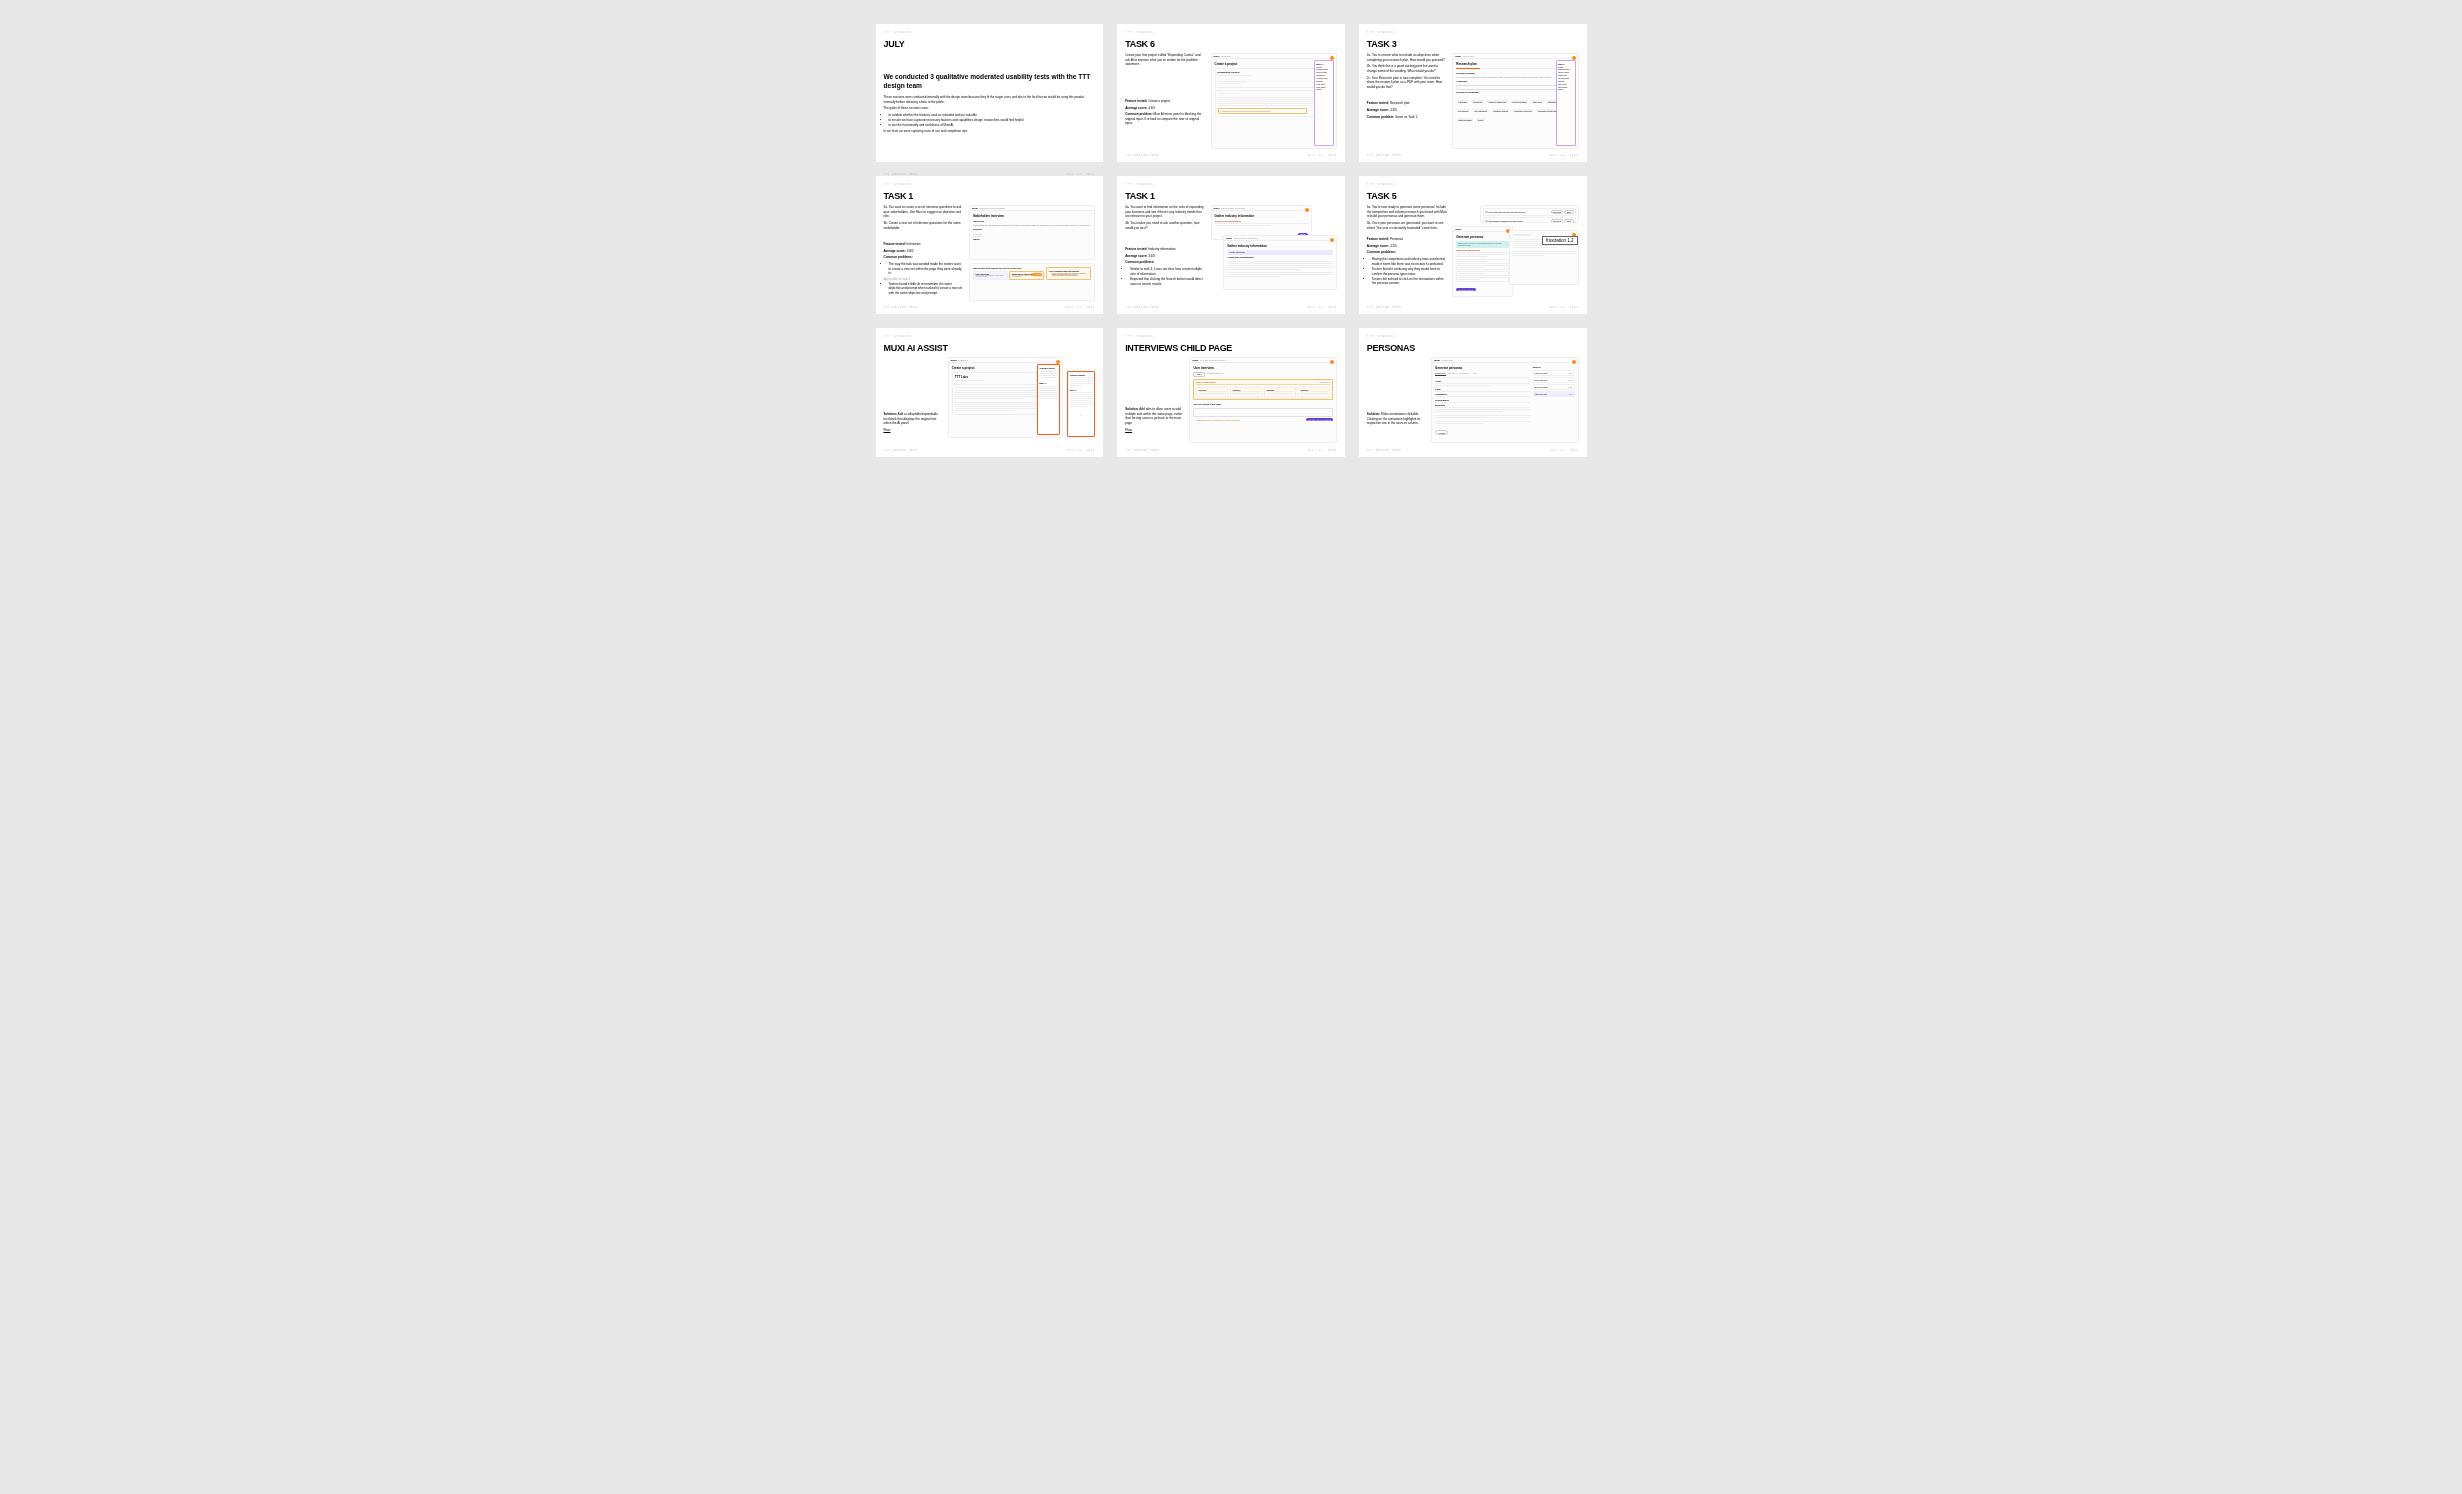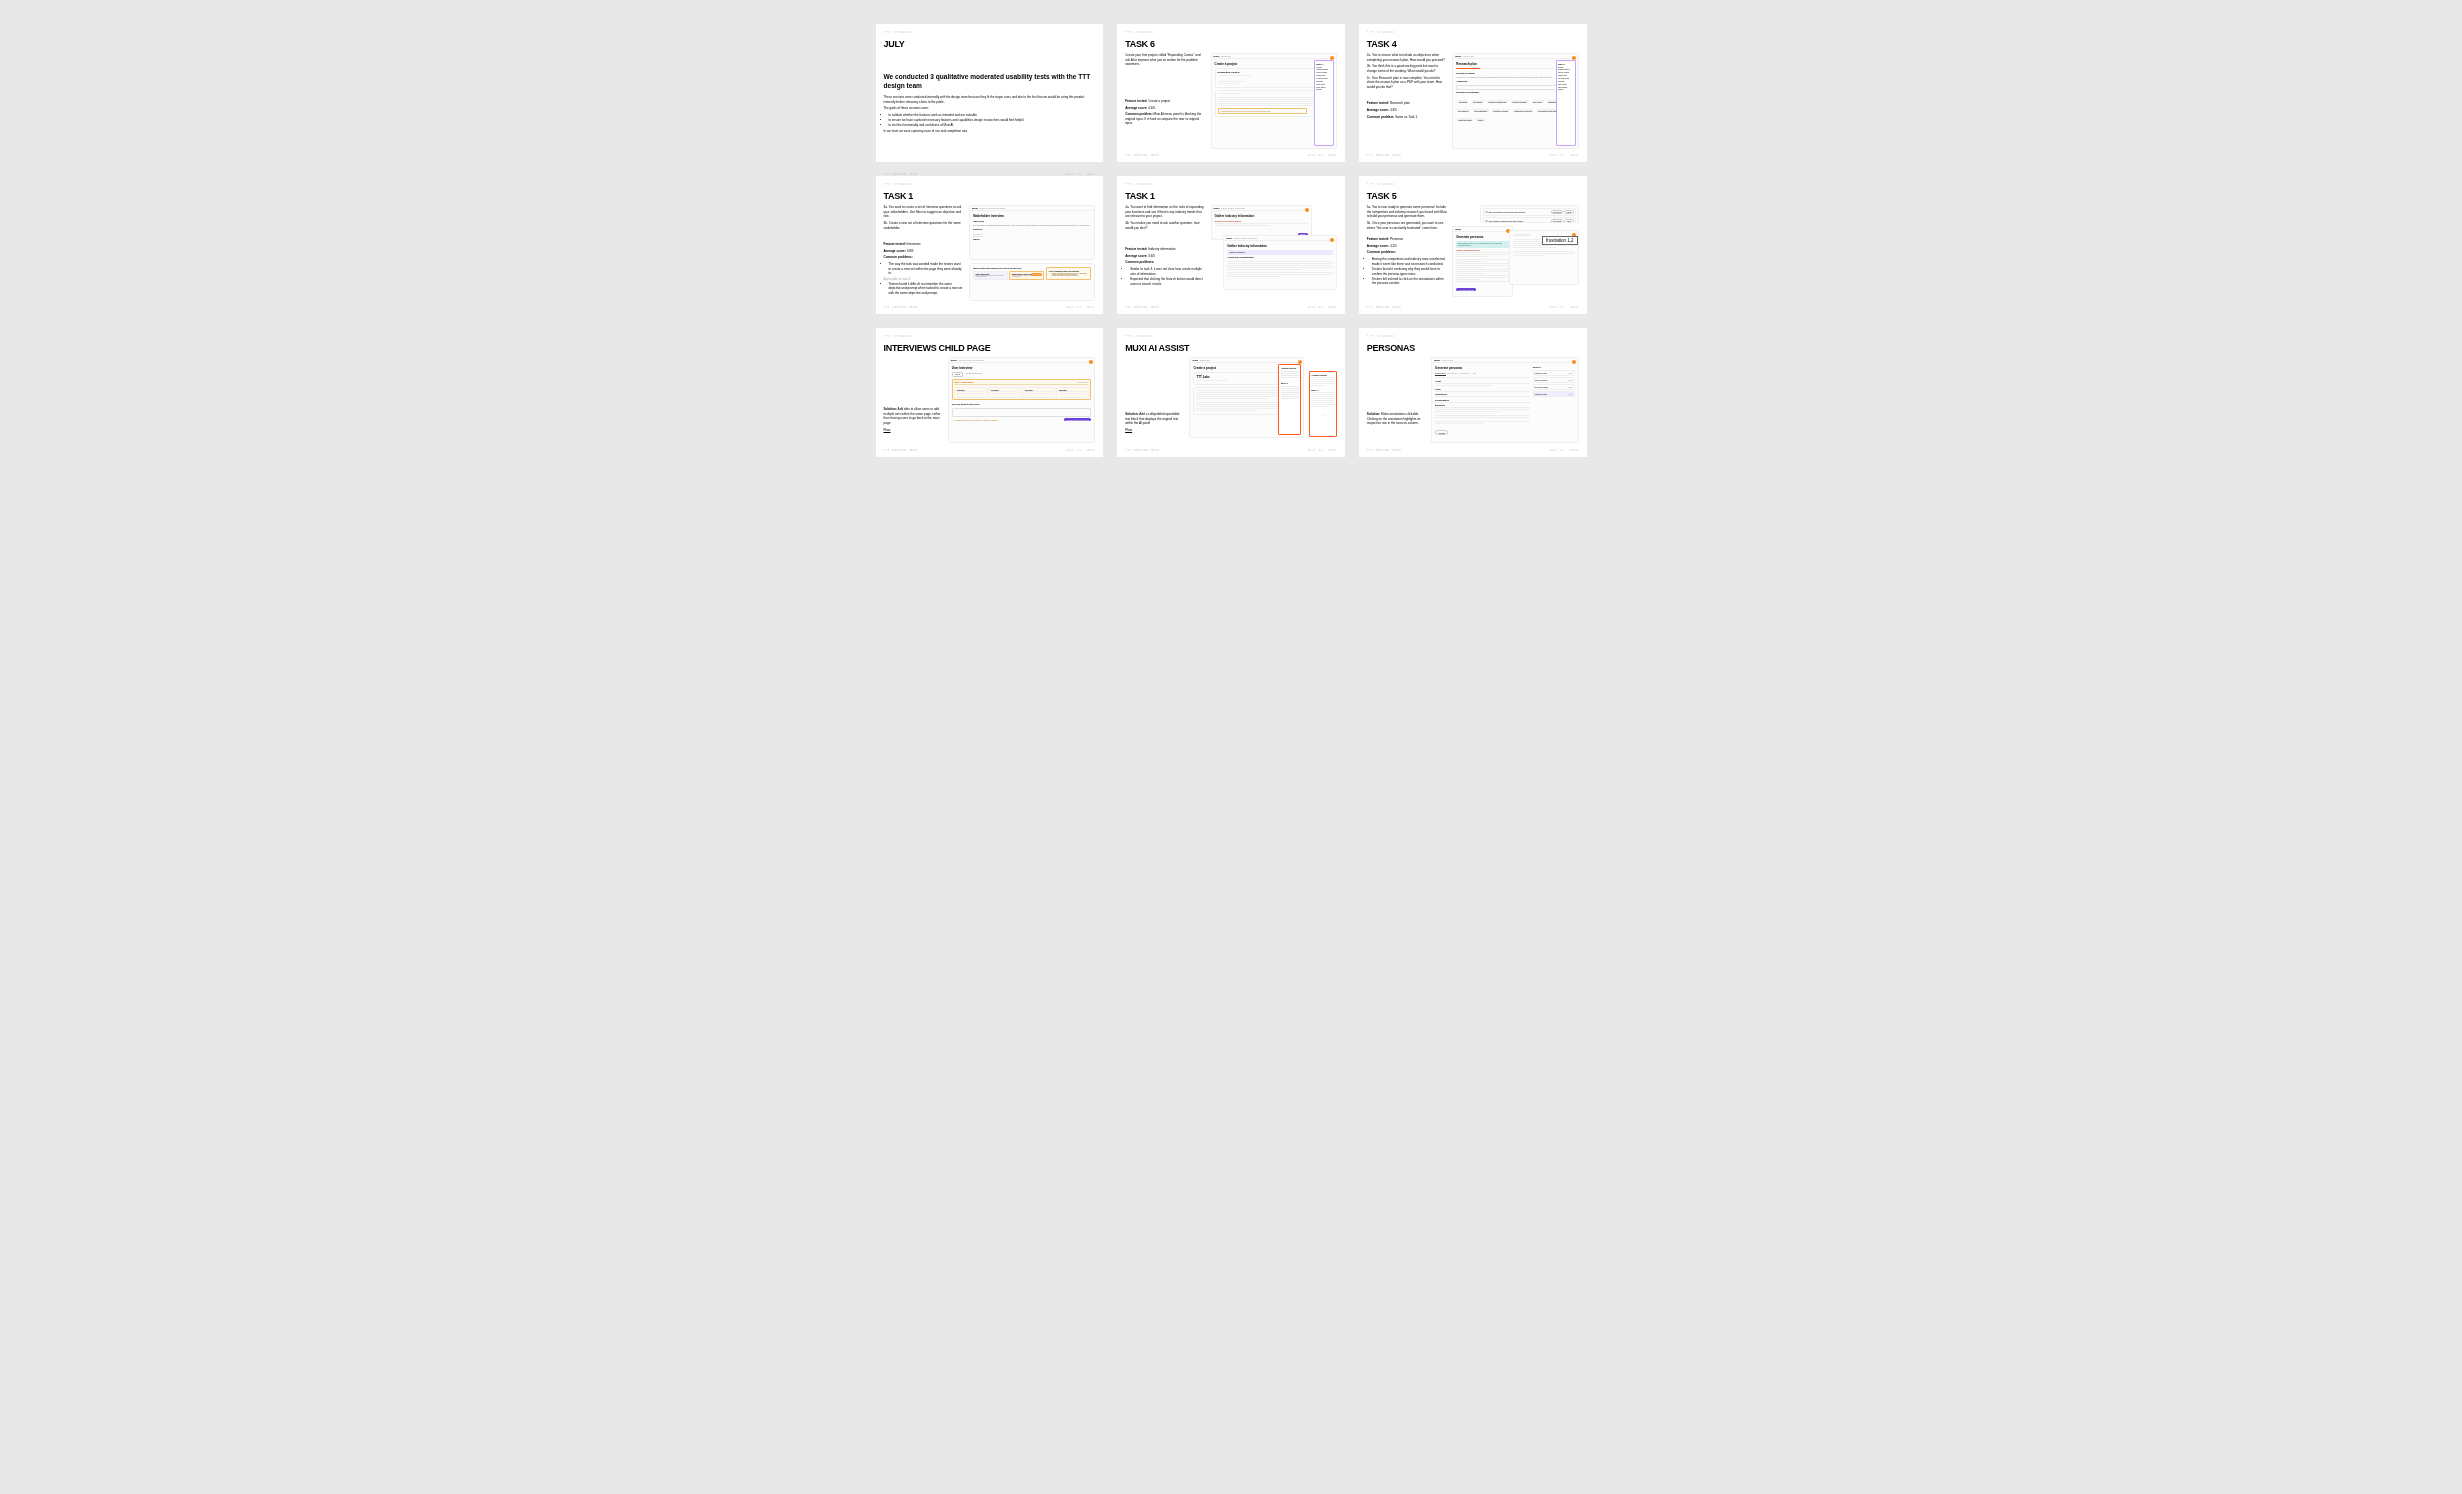--- a/index.html
+++ b/index.html
@@ -205,21 +205,21 @@
       </div>
     </div>
     <div class="footer">
         <span>TTT DESIGN TEAM</span>
         <span>JULY 11, 2024</span>
       </div>
   </div>
 
   <div class="card">
     <div class="studio-label">TTT STUDIOS</div>
-    <div class="card-title">TASK 4</div>
+    <div class="card-title">TASK 3</div>
     <div class="content-row">
       <div class="text-col">
         <p>2a. You're unsure what to include as objectives when completing your research plan. How would you proceed?</p>
         <p>2b. You think this is a good starting point but want to change some of the wording. What would you do?</p>
         <p>2c. Your Research plan is now complete. You need to share the research plan as a PDF with your team. How would you do that?</p>
         <div style="height:10px"></div>
         <p class="metric"><strong>Feature tested:</strong> <span>Research plan</span></p>
         <p class="metric"><strong>Average score:</strong> <span>4.3/5</span></p>
         <p class="metric"><strong>Common problem:</strong> <span>Same as Task 1.</span></p>
       </div>
@@ -485,20 +485,100 @@
                 <div class="mock-para"></div>
               <div class="mock-para"></div>
                 <div class="mock-para" style="width:70%"></div>
               <div style="height:2px"></div>
               <div class="mock-para"></div>
                 <div class="mock-para"></div>
                 <div class="mock-para" style="width:50%"></div>
             </div>
           </div>
           <div class="frustration-box" style="right:1px;top:10px;">frustration 1,2</div>
+        </div>
+      </div>
+    </div>
+    <div class="footer">
+        <span>TTT DESIGN TEAM</span>
+        <span>JULY 11, 2024</span>
+      </div>
+  </div>
+
+  <div class="card">
+    <div class="studio-label">TTT STUDIOS</div>
+    <div class="card-title">MUXI AI ASSIST</div>
+    <div class="content-row">
+      <div class="text-col" style="flex:0 0 28%;">
+        <div style="height:55px"></div>
+        <p><strong>Solution:</strong> <span>Add a collapsible/expandable text block that displays the original text within the AI panel</span></p>
+        <div class="flow-link">Flow</div>
+      </div>
+      <div class="thumb-col" style="position:relative;">
+        <div class="thumb" style="height:81px;width:78%;">
+          <div class="badge-orange"></div>
+          <div class="mock-header">
+            <span class="mock-logo">muxi</span>
+            <span class="mock-crumb">Dashboard</span>
+          </div>
+          <div class="mock-body">
+            <div class="mock-title">Create a project</div>
+            <div style="border:0.5px solid #eee;border-radius:1px;padding:2px;margin-bottom:2px;">
+              <div style="font-size:3px;font-weight:600;">TTT Labs</div>
+              <div class="mock-para" style="width:30%;margin-top:1.5px;"></div>
+            </div>
+            <div style="border:0.5px solid #eee;border-radius:1px;padding:2px;">
+              <div class="mock-para"></div>
+                <div class="mock-para"></div>
+                <div class="mock-para"></div>
+              <div class="mock-para"></div>
+                <div class="mock-para" style="width:70%"></div>
+              <div style="height:2px"></div>
+              <div class="mock-para"></div>
+                <div class="mock-para"></div>
+                <div class="mock-para"></div>
+              <div class="mock-para"></div>
+                <div class="mock-para" style="width:60%"></div>
+            </div>
+          </div>
+          <div class="mock-panel" style="border-color:#ff5a1a;width:23px;">
+            <div class="hdr">Original content</div>
+            <div class="line"></div>
+              <div class="line"></div>
+              <div class="line"></div>
+              <div class="line"></div>
+            <div style="height:2px"></div>
+            <div class="hdr">Muxi AI</div>
+            <div class="line"></div>
+              <div class="line"></div>
+              <div class="line"></div>
+              <div class="line"></div>
+            <div class="line"></div>
+              <div class="line"></div>
+              <div class="line"></div>
+          </div>
+        </div>
+        <div style="position:absolute;right:0;top:14px;width:28px;height:66px;border:0.5px solid #ff5a1a;border-radius:1px;background:#fff;padding:1.5px;">
+          <div style="font-size:2px;font-weight:600;margin-bottom:1px;">Original content</div>
+          <div class="mock-para"></div>
+            <div class="mock-para"></div>
+            <div class="mock-para"></div>
+          <div class="mock-para"></div>
+            <div class="mock-para" style="width:60%"></div>
+          <div style="height:2px"></div>
+          <div style="font-size:2px;font-weight:600;margin-bottom:1px;">Muxi AI</div>
+          <div class="mock-para"></div>
+            <div class="mock-para"></div>
+            <div class="mock-para"></div>
+          <div class="mock-para"></div>
+            <div class="mock-para"></div>
+            <div class="mock-para"></div>
+          <div class="mock-para"></div>
+            <div class="mock-para" style="width:70%"></div>
+          <div style="margin-top:2px;text-align:center;"><span style="font-size:2px;">‹ ›</span></div>
         </div>
       </div>
     </div>
     <div class="footer">
         <span>TTT DESIGN TEAM</span>
         <span>JULY 11, 2024</span>
       </div>
   </div>
 
   <div class="card">
@@ -564,100 +644,20 @@
       </div>
     </div>
     <div class="footer">
         <span>TTT DESIGN TEAM</span>
         <span>JULY 11, 2024</span>
       </div>
   </div>
 
   <div class="card">
     <div class="studio-label">TTT STUDIOS</div>
-    <div class="card-title">MUXI AI ASSIST</div>
-    <div class="content-row">
-      <div class="text-col" style="flex:0 0 28%;">
-        <div style="height:55px"></div>
-        <p><strong>Solution:</strong> <span>Add a collapsible/expandable text block that displays the original text within the AI panel</span></p>
-        <div class="flow-link">Flow</div>
-      </div>
-      <div class="thumb-col" style="position:relative;">
-        <div class="thumb" style="height:81px;width:78%;">
-          <div class="badge-orange"></div>
-          <div class="mock-header">
-            <span class="mock-logo">muxi</span>
-            <span class="mock-crumb">Dashboard</span>
-          </div>
-          <div class="mock-body">
-            <div class="mock-title">Create a project</div>
-            <div style="border:0.5px solid #eee;border-radius:1px;padding:2px;margin-bottom:2px;">
-              <div style="font-size:3px;font-weight:600;">TTT Labs</div>
-              <div class="mock-para" style="width:30%;margin-top:1.5px;"></div>
-            </div>
-            <div style="border:0.5px solid #eee;border-radius:1px;padding:2px;">
-              <div class="mock-para"></div>
-                <div class="mock-para"></div>
-                <div class="mock-para"></div>
-              <div class="mock-para"></div>
-                <div class="mock-para" style="width:70%"></div>
-              <div style="height:2px"></div>
-              <div class="mock-para"></div>
-                <div class="mock-para"></div>
-                <div class="mock-para"></div>
-              <div class="mock-para"></div>
-                <div class="mock-para" style="width:60%"></div>
-            </div>
-          </div>
-          <div class="mock-panel" style="border-color:#ff5a1a;width:23px;">
-            <div class="hdr">Original content</div>
-            <div class="line"></div>
-              <div class="line"></div>
-              <div class="line"></div>
-              <div class="line"></div>
-            <div style="height:2px"></div>
-            <div class="hdr">Muxi AI</div>
-            <div class="line"></div>
-              <div class="line"></div>
-              <div class="line"></div>
-              <div class="line"></div>
-            <div class="line"></div>
-              <div class="line"></div>
-              <div class="line"></div>
-          </div>
-        </div>
-        <div style="position:absolute;right:0;top:14px;width:28px;height:66px;border:0.5px solid #ff5a1a;border-radius:1px;background:#fff;padding:1.5px;">
-          <div style="font-size:2px;font-weight:600;margin-bottom:1px;">Original content</div>
-          <div class="mock-para"></div>
-            <div class="mock-para"></div>
-            <div class="mock-para"></div>
-          <div class="mock-para"></div>
-            <div class="mock-para" style="width:60%"></div>
-          <div style="height:2px"></div>
-          <div style="font-size:2px;font-weight:600;margin-bottom:1px;">Muxi AI</div>
-          <div class="mock-para"></div>
-            <div class="mock-para"></div>
-            <div class="mock-para"></div>
-          <div class="mock-para"></div>
-            <div class="mock-para"></div>
-            <div class="mock-para"></div>
-          <div class="mock-para"></div>
-            <div class="mock-para" style="width:70%"></div>
-          <div style="margin-top:2px;text-align:center;"><span style="font-size:2px;">‹ ›</span></div>
-        </div>
-      </div>
-    </div>
-    <div class="footer">
-        <span>TTT DESIGN TEAM</span>
-        <span>JULY 11, 2024</span>
-      </div>
-  </div>
-
-  <div class="card">
-    <div class="studio-label">TTT STUDIOS</div>
     <div class="card-title">PERSONAS</div>
     <div class="content-row">
       <div class="text-col" style="flex:0 0 28%;">
         <div style="height:55px"></div>
         <p><strong>Solution:</strong> <span>Make annotations clickable. Clicking on the annotation highlights its respective row in the sources column.</span></p>
       </div>
       <div class="thumb-col">
         <div class="thumb" style="height:86px;">
           <div class="badge-orange"></div>
           <div class="mock-header">

